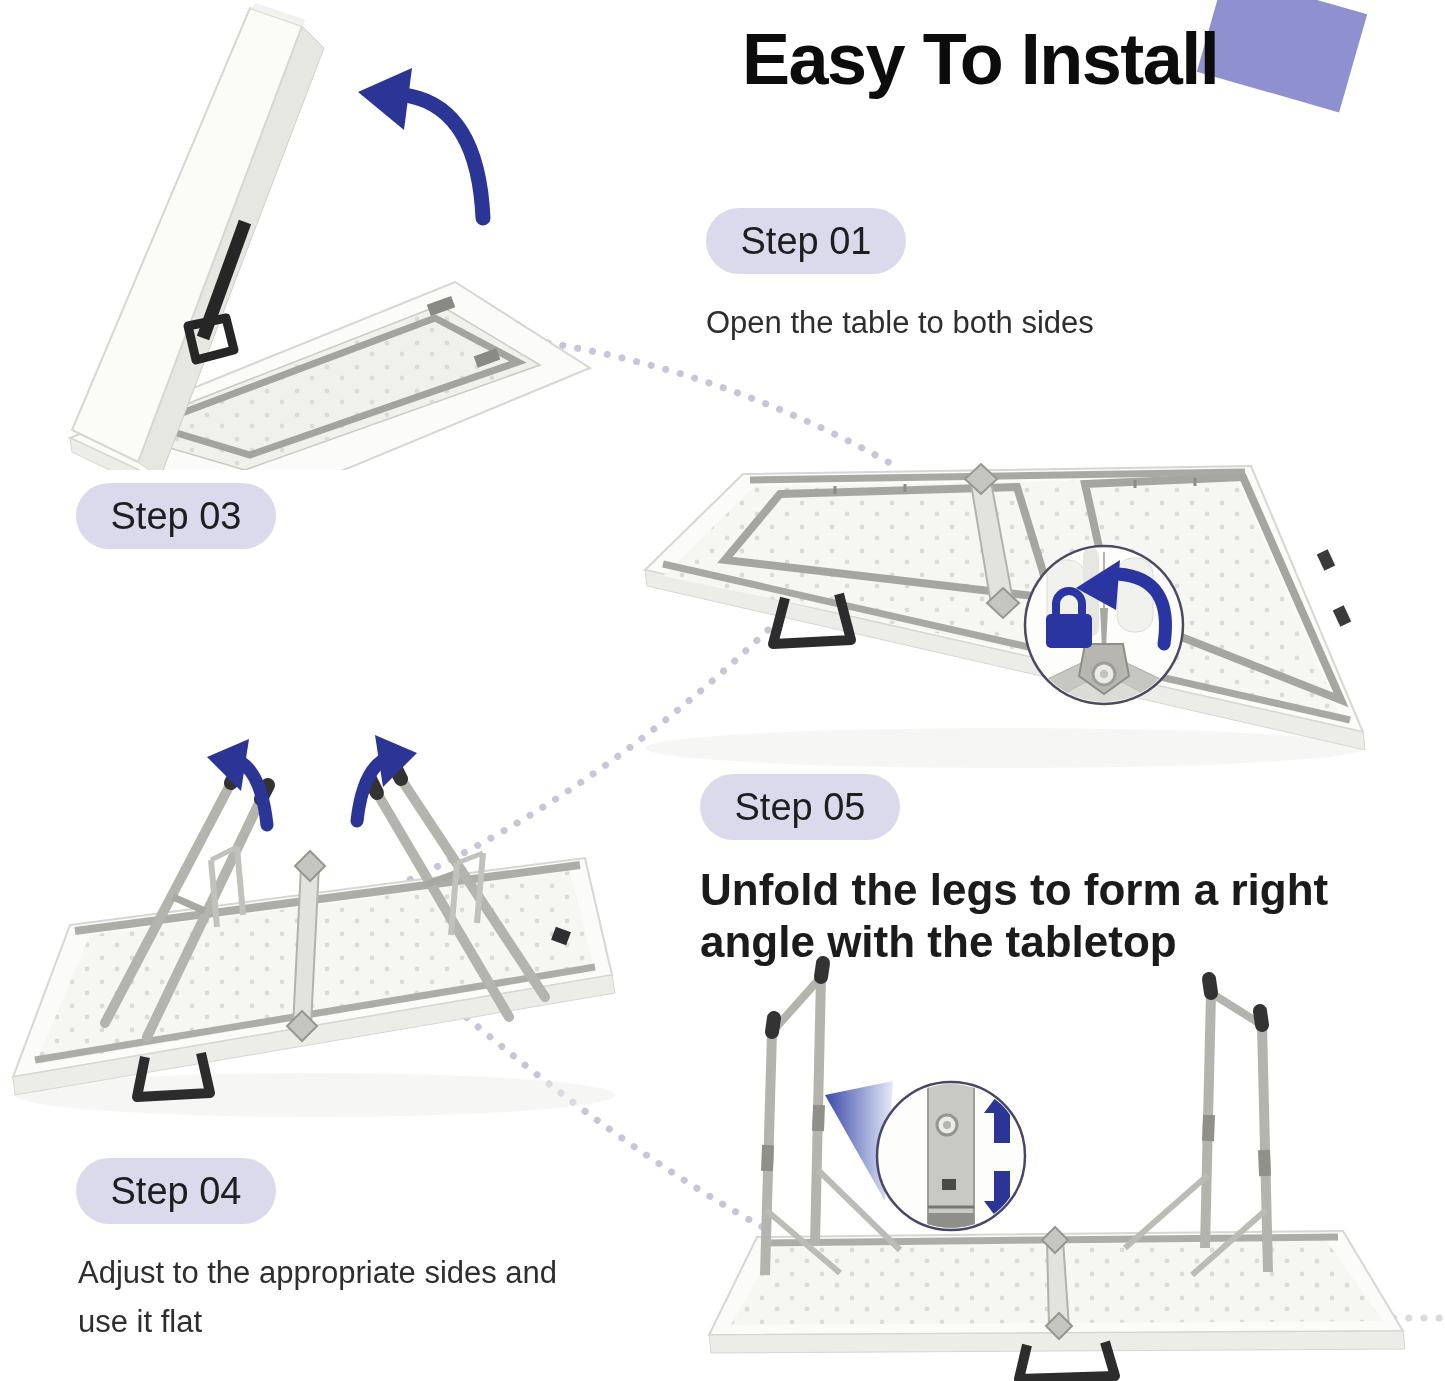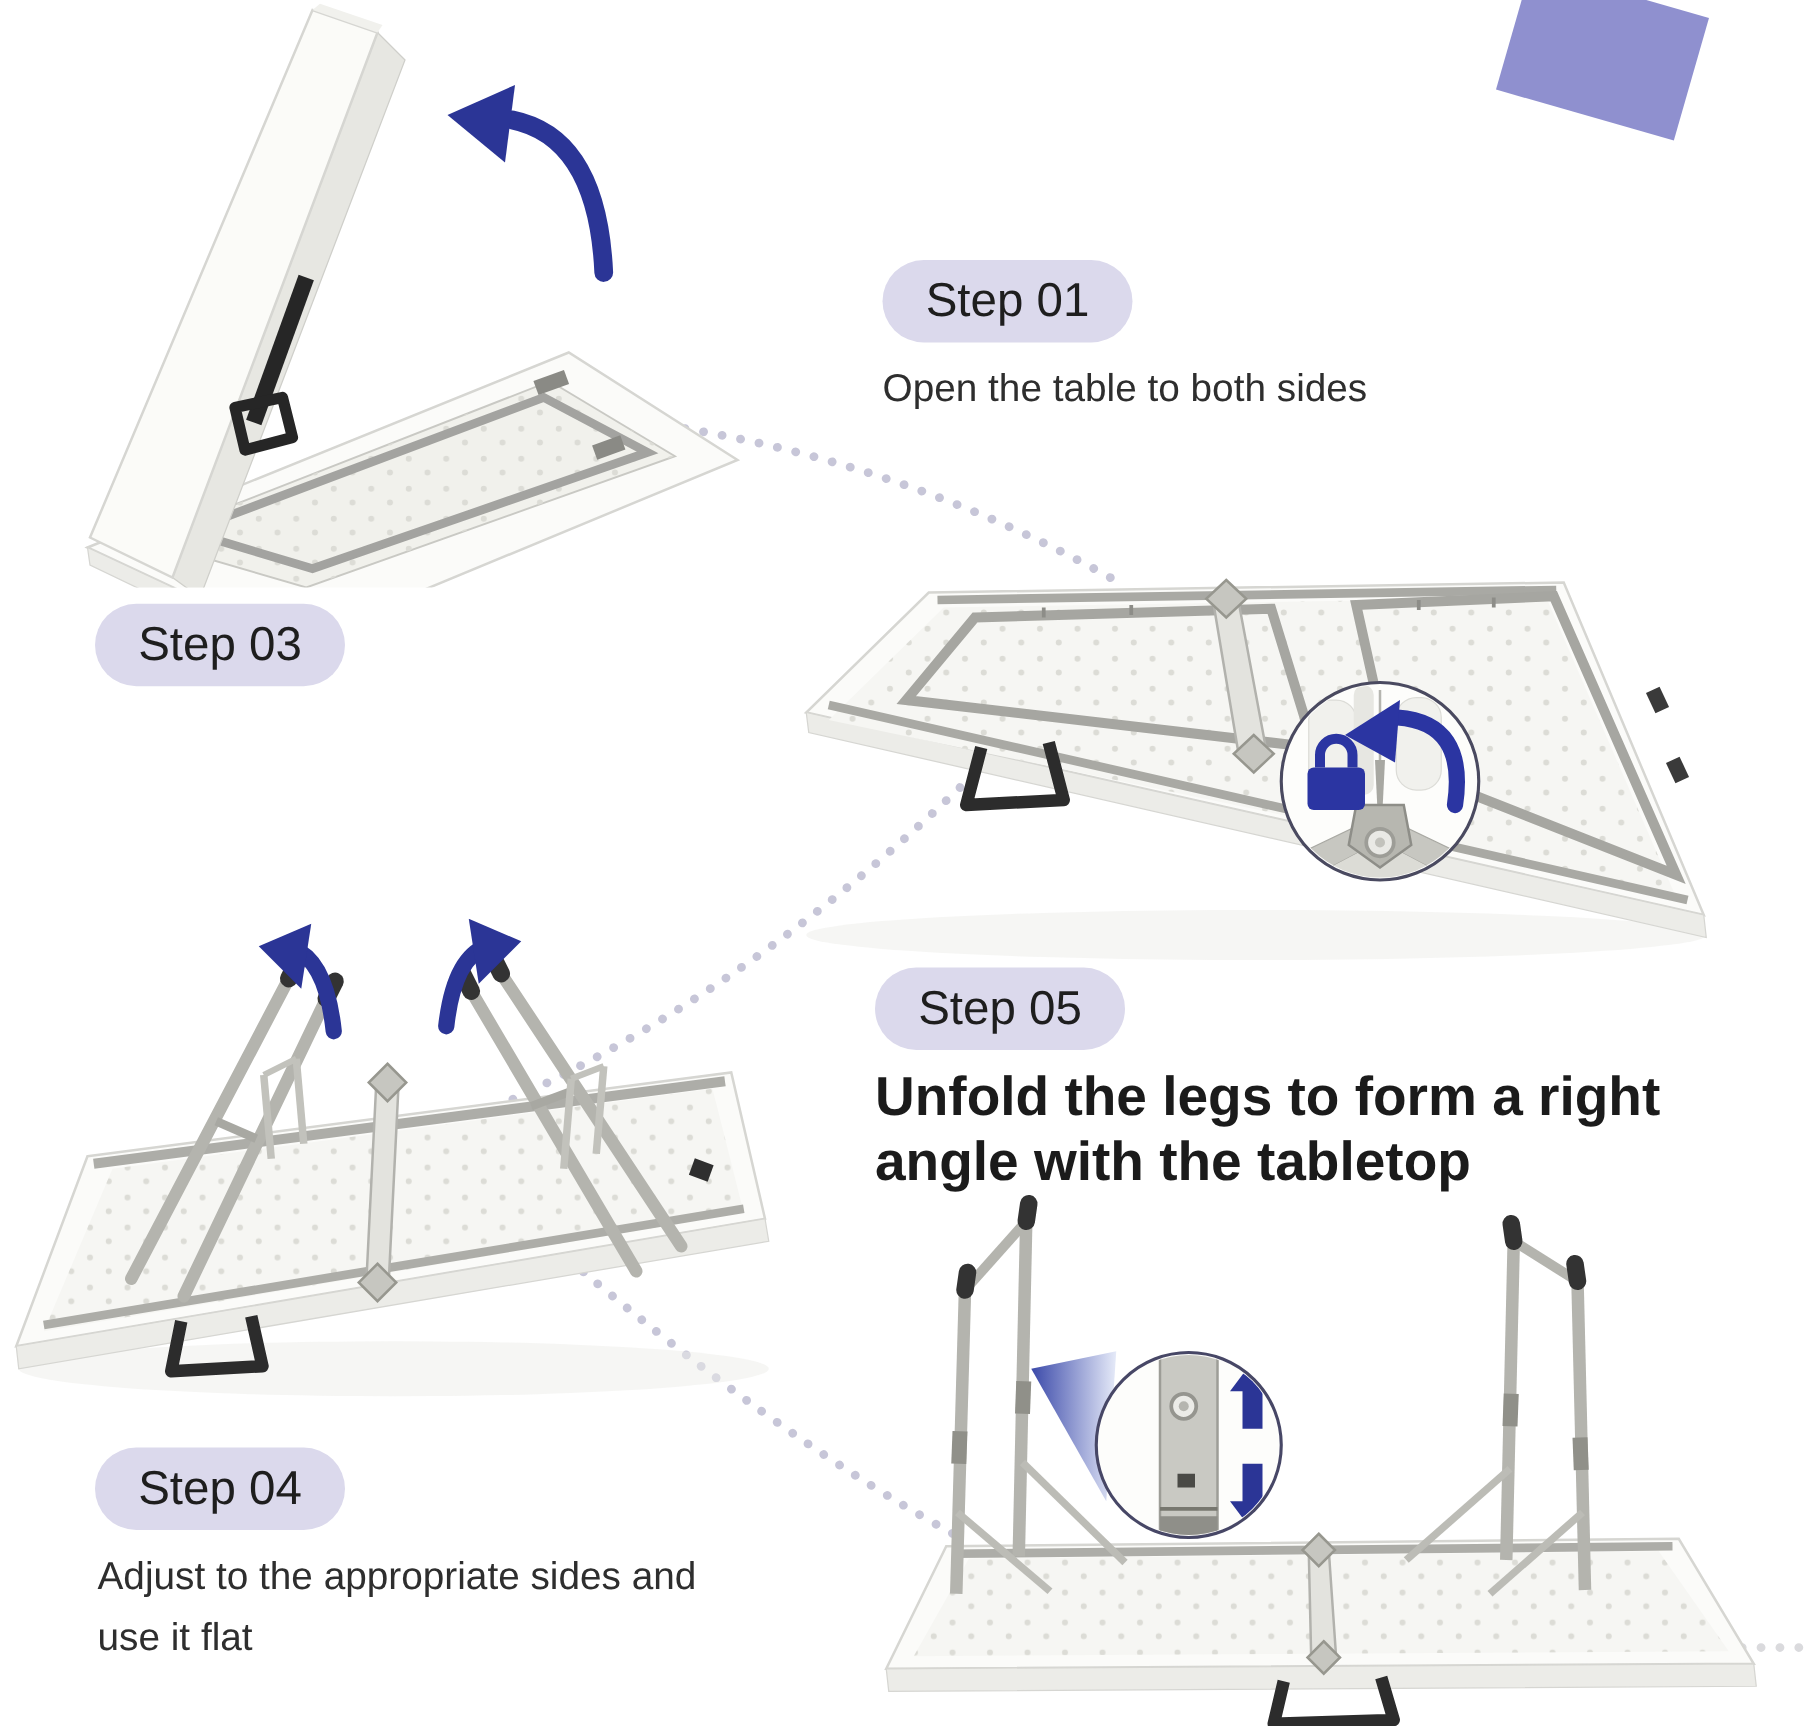--- a/index.html
+++ b/index.html
@@ -26,21 +26,21 @@
     width:200px;height:66px;background:#dbd9ec;border-radius:36px;
     display:flex;align-items:center;justify-content:center;
     font-size:38px;font-weight:500;color:#1e1e1e;z-index:4;
   }
   #badge-1{left:706px;top:208px;}
   #badge-2{left:76px;top:483px;}
   #badge-3{left:700px;top:774px;}
   #badge-4{left:76px;top:1158px;text-align:right;}
   
   .desc{
-    font-size:31px;color:#2e2e2e;line-height:49px;z-index:4;font-weight:400;
+    font-size:31px;color:#2e2e2e;line-height:49px;z-index:4;font-weight:400;margin-top:12px;
   }
   #desc-1{left:706px;top:286px;width:560px;}
   #desc-2{left:78px;top:560px;width:460px;}
   #desc-3{left:700px;top:852px;width:730px;font-size:44px;font-weight:700;color:#1b1b1b;line-height:52px;}
   #desc-4{left:78px;top:1236px;width:500px;}
   svg{display:block;}
   .illus{z-index:2;}
   #connectors{left:0;top:0;z-index:1;}
 </style>
 </head>
@@ -62,20 +62,21 @@
   </svg>
 
   <svg id="connectors" class="abs" width="1445" height="1381" viewBox="0 0 1445 1381">
     <path d="M 473,333 Q 700,355 897,467" fill="none" stroke="#c7c6d8" stroke-width="7" stroke-linecap="round" stroke-dasharray="0.1 15"></path>
     <path d="M 768,630 Q 580,810 368,898" fill="none" stroke="#c7c6d8" stroke-width="7" stroke-linecap="round" stroke-dasharray="0.1 15"></path>
     <path d="M 432,988 Q 620,1150 768,1230" fill="none" stroke="#c7c6d8" stroke-width="7" stroke-linecap="round" stroke-dasharray="0.1 15"></path>
     <path d="M 1288,1318 L 1442,1318" fill="none" stroke="#dadadd" stroke-width="7" stroke-linecap="round" stroke-dasharray="0.1 15"></path>
   </svg>
 
   <div id="title-accent" class="abs"></div>
+  <div id="title" class="abs">Easy To Install</div>
 
   <div id="badge-1" class="abs badge">Step 01</div>
   <div id="desc-1" class="abs desc">Open the table to both sides</div>
 
   <div id="badge-2" class="abs badge">Step 03</div>
 
   <div id="badge-3" class="abs badge">Step 05</div>
   <div id="desc-3" class="abs desc">Unfold the legs to form a right angle with the tabletop</div>
 
   <div id="badge-4" class="abs badge">Step 04</div>

